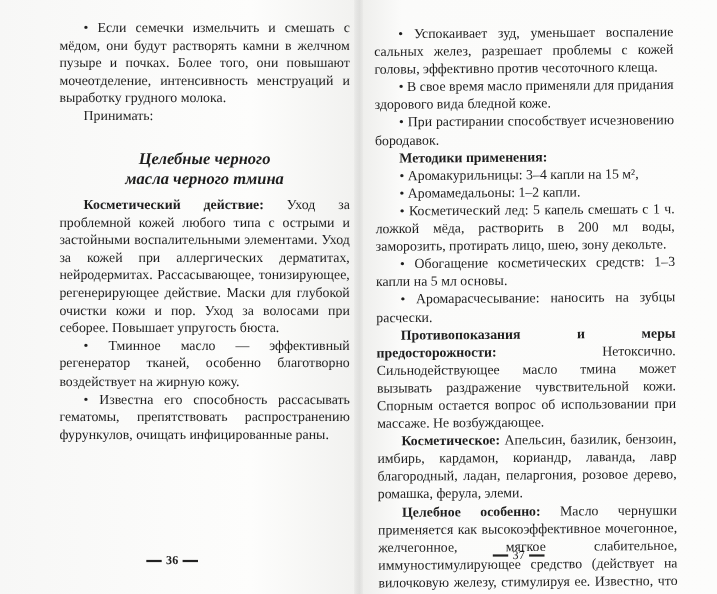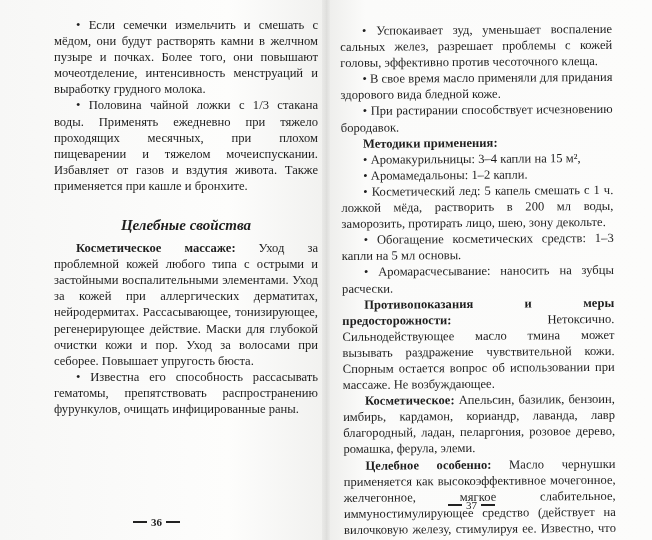--- a/index.html
+++ b/index.html
@@ -27,42 +27,44 @@
     .bullet-para { text-indent: 22px; }
     .heading {
       text-align: center; font-weight: bold; font-style: italic;
       font-size: 15px; line-height: 18px; margin: 22px 0 6px 0; text-indent: 0;
     }
     b { font-weight: bold; }
     .page-number {
       position: absolute; font-size: 11px; display: flex; align-items: center; gap: 4px;
     }
     .page-number .dash { display: inline-block; width: 14px; height: 2px; background: #222; }
-    .page.left .page-number { left: 133px; top: 516px; font-weight: bold; }
+    .page.left .page-number { left: 133px; top: 504px; font-weight: bold; }
     .page.right .page-number { left: 122px; top: 499px; }
     .spine {
       position: absolute; left: 322px; top: 0; width: 8px; height: 540px;
       background: linear-gradient(to right, rgba(0,0,0,0.03), rgba(0,0,0,0.07), rgba(0,0,0,0.02));
     }
   </style>
 </head>
 <body>
 
 <div class="spread">
 
   <div class="page left">
     <div class="text-block">
       <p class="bullet-para">• Если семечки измельчить и смешать с мёдом, они будут растворять камни в желчном пузыре и почках. Более того, они повышают мочеотделение, интенсивность менструаций и выработку грудного молока.</p>
-      <p class="bullet-para">• Половина чайной ложки с 1/3 стакана воды. Применять ежедневно при тяжело проходящих месячных, при плохом пищеварении и тяжелом мочеиспускании. Избавляет от газов и вздутия живота. Также применяется при кашле и бронхите.</p>
+      <p class="indent">Принимать:</p>
 
       <div class="heading">
-        <div>Целебные свойства</div>
+        <div>Целебные черного</div>
+        <div>масла черного тмина</div>
       </div>
 
-      <p class="indent"><b>Косметическое массаже:</b><span> Уход за проблемной кожей любого типа с острыми и застойными воспалительными элементами. Уход за кожей при аллергических дерматитах, нейродермитах. Рассасывающее, тонизирующее, регенерирующее действие. Маски для глубокой очистки кожи и пор. Уход за волосами при себорее. Повышает упругость бюста.</span></p>
+      <p class="indent"><b>Косметический действие:</b><span> Уход за проблемной кожей любого типа с острыми и застойными воспалительными элементами. Уход за кожей при аллергических дерматитах, нейродермитах. Рассасывающее, тонизирующее, регенерирующее действие. Маски для глубокой очистки кожи и пор. Уход за волосами при себорее. Повышает упругость бюста.</span></p>
+      <p class="bullet-para">• Тминное масло — эффективный регенератор тканей, особенно благотворно воздействует на жирную кожу.</p>
       <p class="bullet-para">• Известна его способность рассасывать гематомы, препятствовать распространению фурункулов, очищать инфицированные раны.</p>
     </div>
     <div class="page-number">
       <span class="dash"></span>
       <span>36</span>
       <span class="dash"></span>
     </div>
   </div>
 
   <div class="page right">

